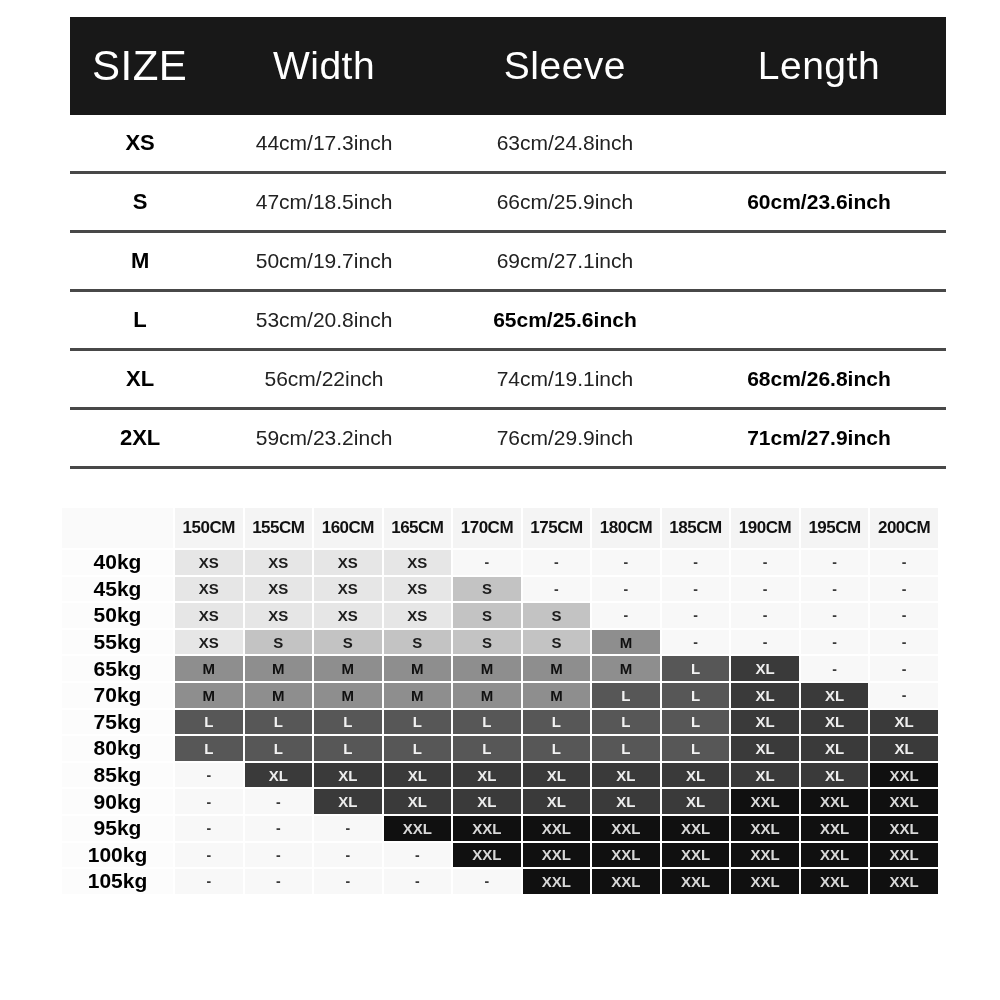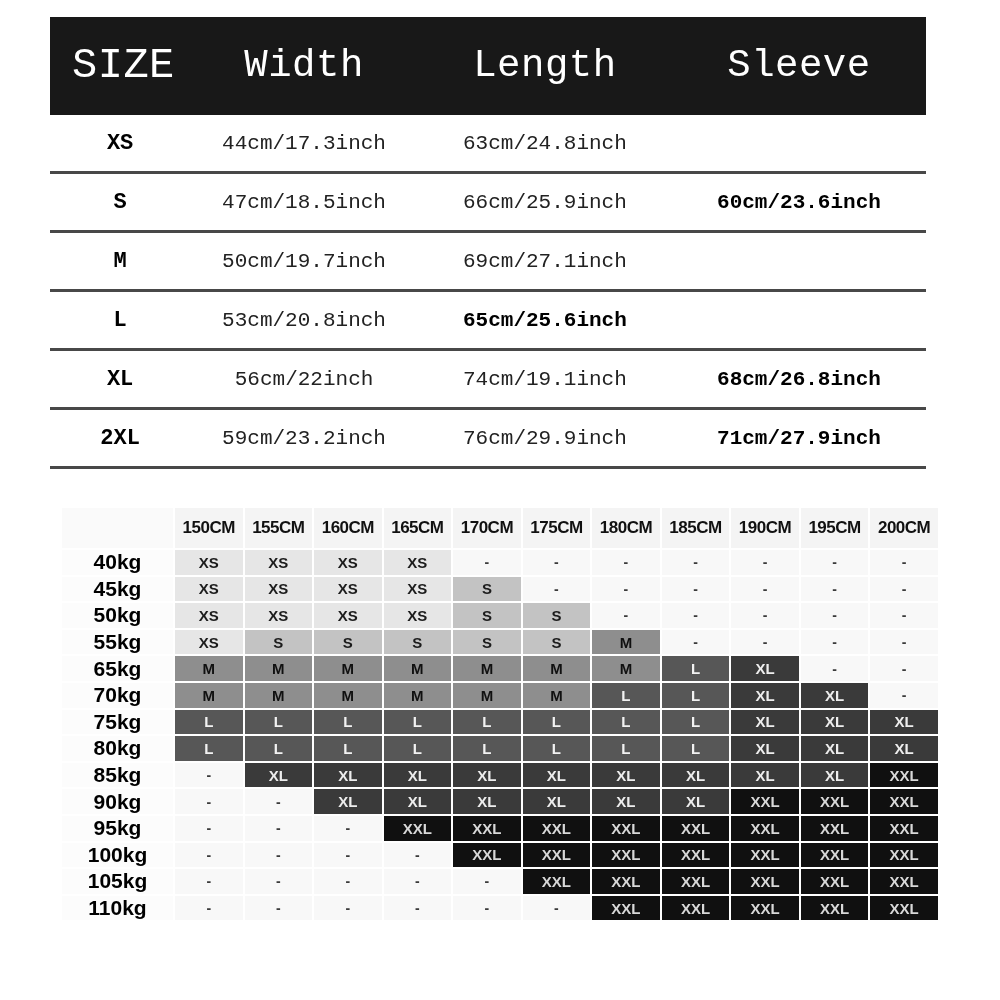--- a/index.html
+++ b/index.html
@@ -7,21 +7,21 @@
   body {
     width: 1000px; height: 1000px;
     font-family: "Liberation Sans", sans-serif;
     position: relative;
     overflow: hidden;
   }
   .page { position: absolute; inset: 0; background: #fff; }
 
   
   .size-table {
-    position: absolute; left: 50px; top: 17px; width: 876px; font-family: Liberation Mono, monospace;
+    position: absolute; left: 70px; top: 17px; width: 876px;
   }
   .size-header {
     display: flex; align-items: center;
     height: 98px; background: #181818; color: #fff;
     font-size: 39px; letter-spacing: 0.5px;
   }
   .size-header .hcell { text-align: center; }
   .size-header .h-size { width: 16%; text-align: left; padding-left: 22px; font-size: 42px; }
   .size-header .h-width { width: 26%; }
   .size-header .h-length { width: 29%; }
@@ -63,22 +63,22 @@
 </style>
 </head>
 <body>
 
 <div class="page">
 
   <div class="size-table">
     <div class="size-header">
       <div class="hcell h-size">SIZE</div>
       <div class="hcell h-width">Width</div>
+      <div class="hcell h-sleeve">Sleeve</div>
       <div class="hcell h-length">Length</div>
-      <div class="hcell h-sleeve">Sleeve</div>
     </div>
     <div id="size-table-body">
         <div class="srow">
           <div class="scell c-size">XS</div>
           <div class="scell c-width">44cm/17.3inch</div>
           <div class="scell c-length">63cm/24.8inch</div>
         </div>
         <div class="srow">
           <div class="scell c-size">S</div>
           <div class="scell c-width">47cm/18.5inch</div>
@@ -318,31 +318,17 @@
             <td class="cell empty" style="background: rgb(248, 248, 248); color: rgb(58, 58, 58);">-</td>
             <td class="cell empty" style="background: rgb(248, 248, 248); color: rgb(58, 58, 58);">-</td>
             <td class="cell empty" style="background: rgb(248, 248, 248); color: rgb(58, 58, 58);">-</td>
             <td class="cell" style="background: rgb(16, 16, 16); color: rgb(216, 216, 216);">XXL</td>
             <td class="cell" style="background: rgb(16, 16, 16); color: rgb(216, 216, 216);">XXL</td>
             <td class="cell" style="background: rgb(16, 16, 16); color: rgb(216, 216, 216);">XXL</td>
             <td class="cell" style="background: rgb(16, 16, 16); color: rgb(216, 216, 216);">XXL</td>
             <td class="cell" style="background: rgb(16, 16, 16); color: rgb(216, 216, 216);">XXL</td>
             <td class="cell" style="background: rgb(16, 16, 16); color: rgb(216, 216, 216);">XXL</td>
           </tr>
-          <tr>
-            <td class="weight-label">110kg</td>
-            <td class="cell empty" style="background: rgb(248, 248, 248); color: rgb(58, 58, 58);">-</td>
-            <td class="cell empty" style="background: rgb(248, 248, 248); color: rgb(58, 58, 58);">-</td>
-            <td class="cell empty" style="background: rgb(248, 248, 248); color: rgb(58, 58, 58);">-</td>
-            <td class="cell empty" style="background: rgb(248, 248, 248); color: rgb(58, 58, 58);">-</td>
-            <td class="cell empty" style="background: rgb(248, 248, 248); color: rgb(58, 58, 58);">-</td>
-            <td class="cell empty" style="background: rgb(248, 248, 248); color: rgb(58, 58, 58);">-</td>
-            <td class="cell" style="background: rgb(16, 16, 16); color: rgb(216, 216, 216);">XXL</td>
-            <td class="cell" style="background: rgb(16, 16, 16); color: rgb(216, 216, 216);">XXL</td>
-            <td class="cell" style="background: rgb(16, 16, 16); color: rgb(216, 216, 216);">XXL</td>
-            <td class="cell" style="background: rgb(16, 16, 16); color: rgb(216, 216, 216);">XXL</td>
-            <td class="cell" style="background: rgb(16, 16, 16); color: rgb(216, 216, 216);">XXL</td>
-          </tr>
         </tbody>
     </table>
   </div>
 
 </div>
 
 </body></html>

